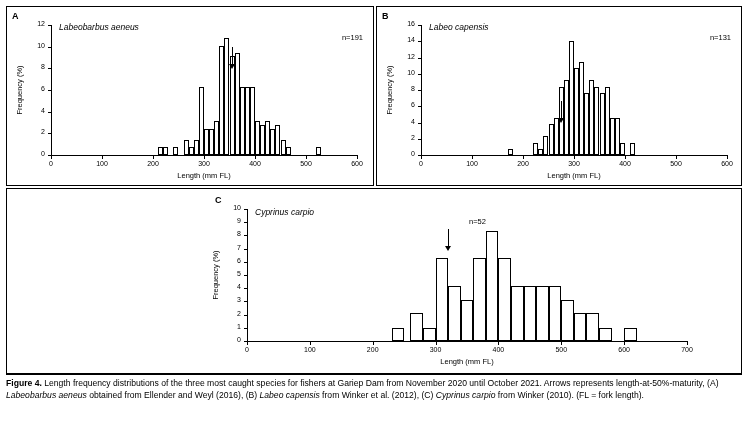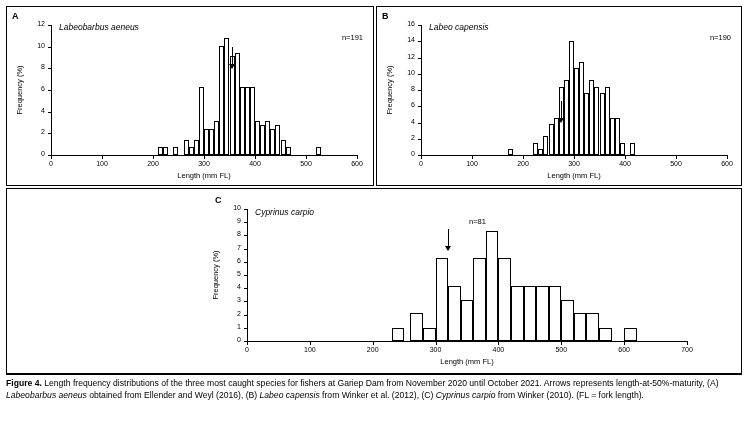--- a/index.html
+++ b/index.html
@@ -181,21 +181,21 @@
           <div class="head" style="top: 17px;"></div>
         </div>
         <div class="xaxis-title" style="left: 0px; top: 146px; width: 306px;">Length (mm FL)</div>
         <div class="yaxis-title" style="left: -36px; top: 130px; width: 130px; text-align: center;">Frequency (%)</div>
       </div>
   </div>
 
   <div class="panel" id="panelB">
     <div class="panel-letter" style="left:5px;top:4px;">B</div>
     <div class="species" style="left:52px;top:15px;">Labeo capensis</div>
-    <div class="nlabel" style="right:10px;top:26px;">n=190</div>
+    <div class="nlabel" style="right:10px;top:26px;">n=131</div>
     <div class="plot" id="plotB" style="left: 44px; top: 18px; width: 306px; height: 130px;">
         <div class="axis-line" style="left: 0px; top: 130px; width: 307px; height: 1px;"></div>
         <div class="axis-line" style="left: 0px; top: 0px; width: 1px; height: 131px;"></div>
         <div class="tick" style="left: 0px; top: 131px;"></div>
         <div class="ticklabel" style="left: -14px; top: 135px; width: 28px;">0</div>
         <div class="tick" style="left: 51px; top: 131px;"></div>
         <div class="ticklabel" style="left: 37px; top: 135px; width: 28px;">100</div>
         <div class="tick" style="left: 102px; top: 131px;"></div>
         <div class="ticklabel" style="left: 88px; top: 135px; width: 28px;">200</div>
         <div class="tick" style="left: 153px; top: 131px;"></div>
@@ -249,21 +249,21 @@
           <div class="head" style="top: 17px;"></div>
         </div>
         <div class="xaxis-title" style="left: 0px; top: 146px; width: 306px;">Length (mm FL)</div>
         <div class="yaxis-title" style="left: -36px; top: 130px; width: 130px; text-align: center;">Frequency (%)</div>
       </div>
   </div>
 
   <div class="panel" id="panelC">
     <div class="panel-letter" style="left:208px;top:6px;">C</div>
     <div class="species" style="left:248px;top:18px;">Cyprinus carpio</div>
-    <div class="nlabel" style="left:462px;top:28px;">n=81</div>
+    <div class="nlabel" style="left:462px;top:28px;">n=52</div>
     <div class="plot" id="plotC" style="left: 240px; top: 20px; width: 440px; height: 132px;">
         <div class="axis-line" style="left: 0px; top: 132px; width: 441px; height: 1px;"></div>
         <div class="axis-line" style="left: 0px; top: 0px; width: 1px; height: 133px;"></div>
         <div class="tick" style="left: 0px; top: 133px;"></div>
         <div class="ticklabel" style="left: -14px; top: 137px; width: 28px;">0</div>
         <div class="tick" style="left: 62.8571px; top: 133px;"></div>
         <div class="ticklabel" style="left: 48.8571px; top: 137px; width: 28px;">100</div>
         <div class="tick" style="left: 125.714px; top: 133px;"></div>
         <div class="ticklabel" style="left: 111.714px; top: 137px; width: 28px;">200</div>
         <div class="tick" style="left: 188.571px; top: 133px;"></div>

